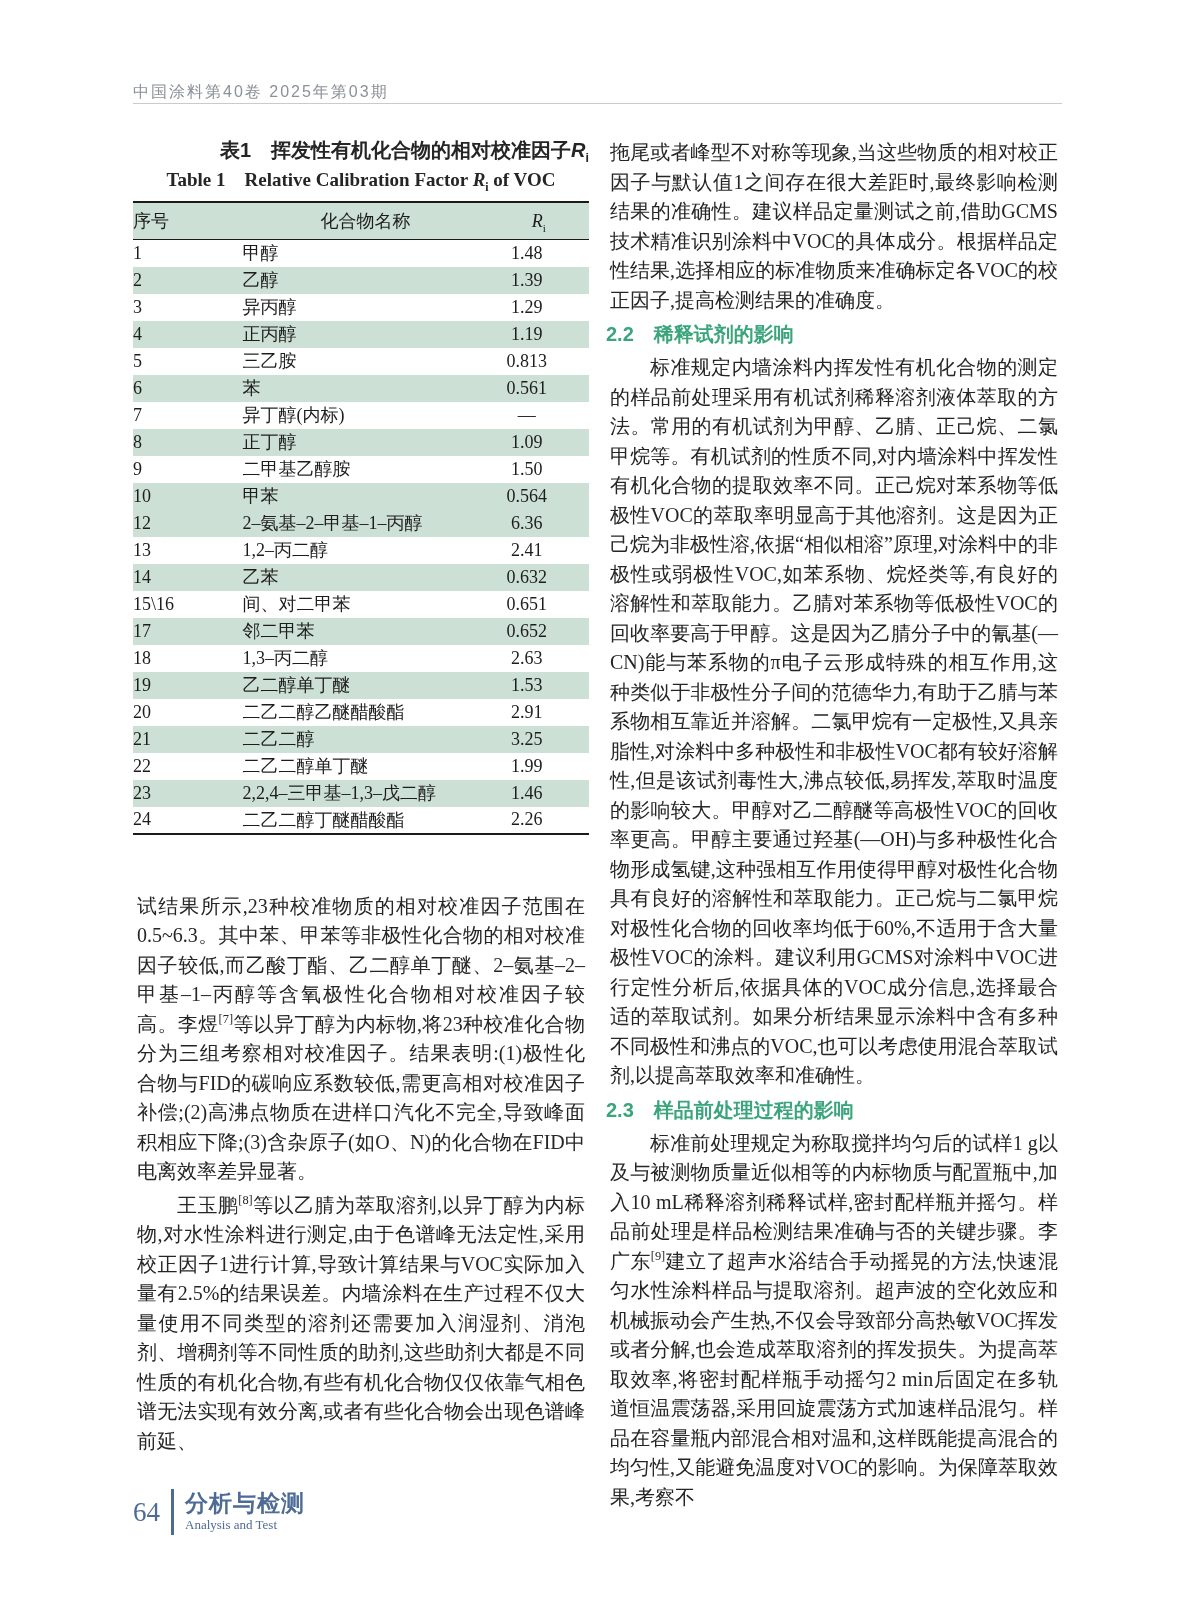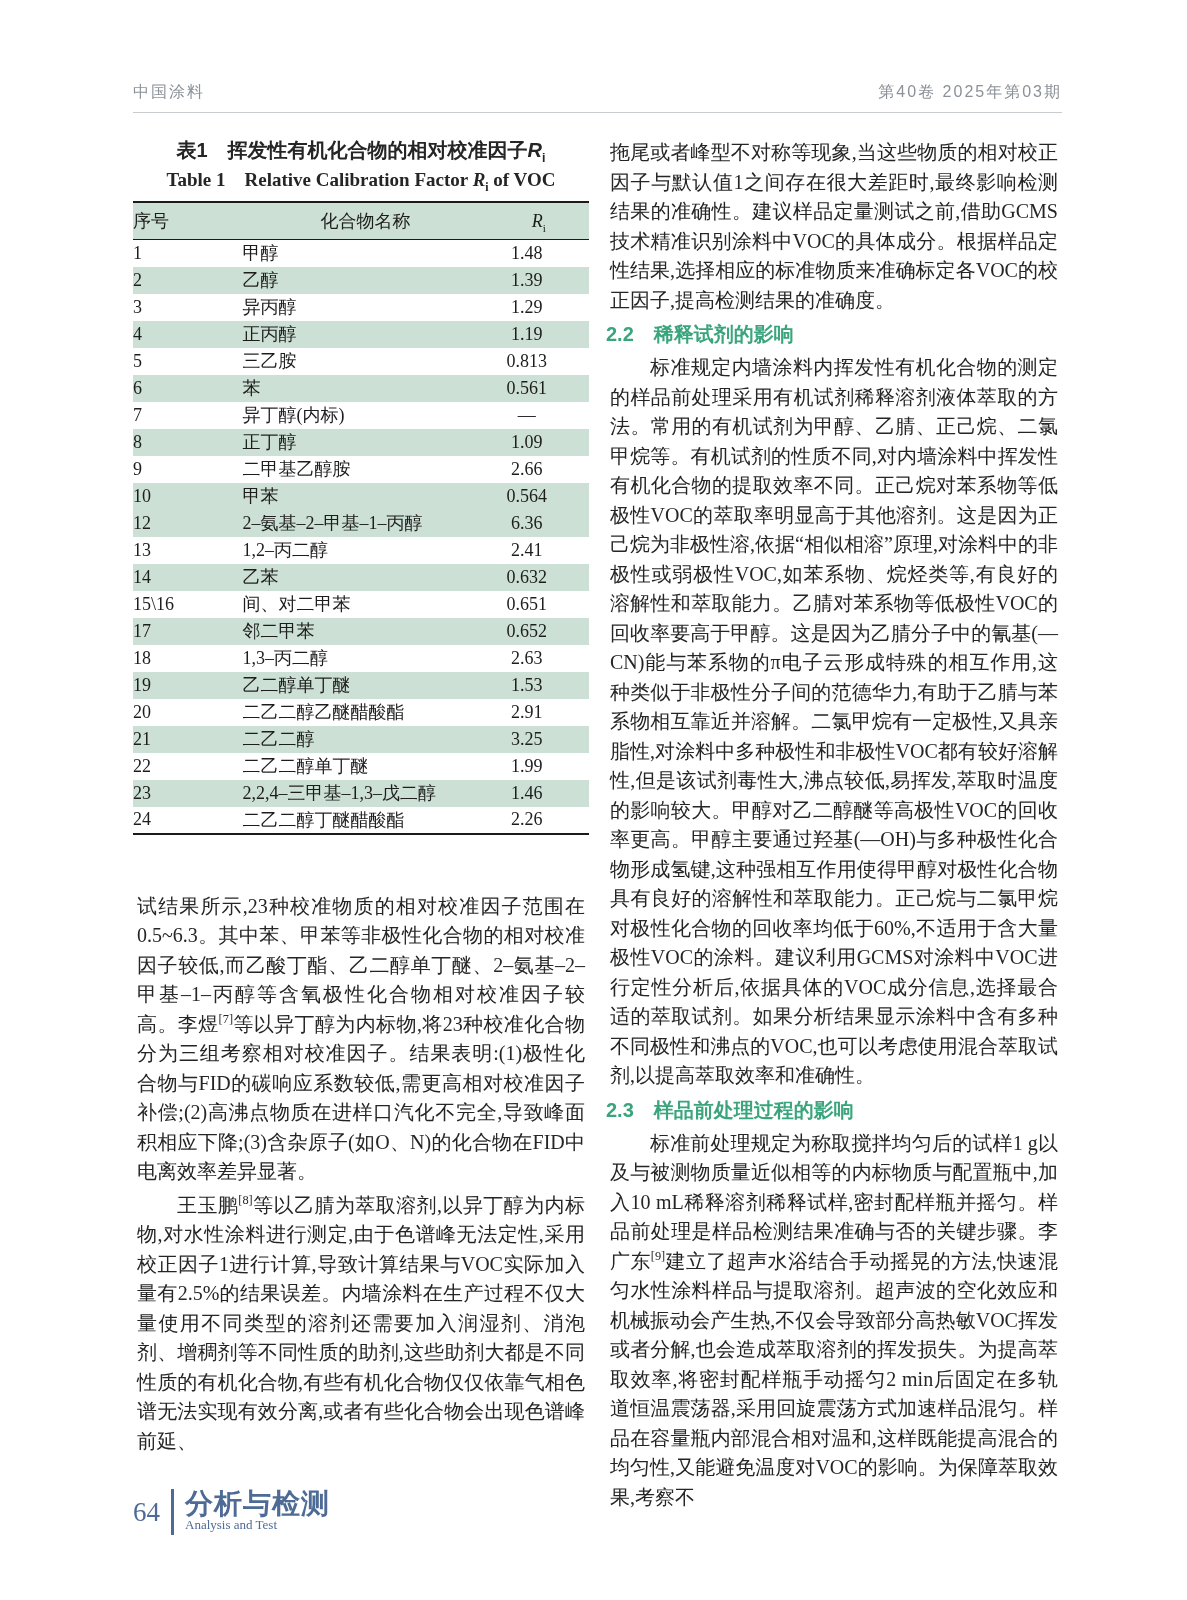--- a/index.html
+++ b/index.html
@@ -12,32 +12,32 @@
   }
   *{box-sizing:border-box;margin:0;padding:0}
   html,body{background:#ffffff}
   .page{
     position:relative;width:1187px;height:1600px;background:#fff;overflow:hidden;
     font-family:"Liberation Serif","DejaVu Serif",serif;color:var(--text);
   }
   
   .running-head{
     position:absolute;top:82px;left:133px;right:125px;
-    display:flex;justify-content:space-between;align-items:flex-end;
-    padding-bottom:9px;border-bottom:1px solid #c9ccce;
+    display:flex;justify-content:flex-start;align-items:flex-end;
+    border-bottom:1px solid #c9ccce;
     font-family:"Liberation Sans","DejaVu Sans",sans-serif;
     font-size:16px;color:var(--head-gray);letter-spacing:2px;
   }
   
   .columns{position:absolute;top:134px;left:133px;right:125px;display:flex;gap:17px}
   .col{flex:1;min-width:0}
   
   .table-title-cn{
     font-family:"Liberation Sans","DejaVu Sans",sans-serif;font-weight:bold;
-    font-size:20px;line-height:29px;text-align:center;margin-top:2px;
+    font-size:20px;line-height:29px;text-align:right;margin-top:2px;
   }
   .table-title-en{
     font-weight:bold;font-size:19px;line-height:29px;text-align:center;margin-bottom:7px;
   }
   table.voc{width:100%;border-collapse:collapse;font-size:18px;color:#1d1d1d}
   table.voc thead tr{
     background:var(--table-stripe);
     border-top:2px solid var(--rule-dark);
     border-bottom:1px solid var(--rule-dark);
   }
@@ -63,21 +63,21 @@
   sub{font-size:0.62em;vertical-align:sub;line-height:0}
   
   .page-footer{
     position:absolute;left:133px;top:1489px;
     display:flex;align-items:center;gap:11px;color:var(--footer-blue);
   }
   .page-num{font-size:27px;line-height:27px}
   .footer-bar{width:3px;height:46px;background:var(--footer-blue)}
   .footer-cn{
     font-family:"Liberation Sans","DejaVu Sans",sans-serif;font-weight:bold;
-    font-size:28px;line-height:25px;letter-spacing:1px;
+    font-size:23px;line-height:25px;letter-spacing:1px;
   }
   .footer-en{font-size:13px;line-height:17px}
 </style>
 </head>
 <body>
 
 <div class="page">
 
   <div class="running-head">
     <span>中国涂料</span>
@@ -135,21 +135,21 @@
               <td class="c-ri">—</td>
             </tr>
             <tr class="stripe">
               <td class="c-no">8</td>
               <td class="c-name">正丁醇</td>
               <td class="c-ri">1.09</td>
             </tr>
             <tr>
               <td class="c-no">9</td>
               <td class="c-name">二甲基乙醇胺</td>
-              <td class="c-ri">2.66</td>
+              <td class="c-ri">1.50</td>
             </tr>
             <tr class="stripe">
               <td class="c-no">10</td>
               <td class="c-name">甲苯</td>
               <td class="c-ri">0.564</td>
             </tr>
             <tr class="stripe">
               <td class="c-no">12</td>
               <td class="c-name">2–氨基–2–甲基–1–丙醇</td>
               <td class="c-ri">6.36</td>

